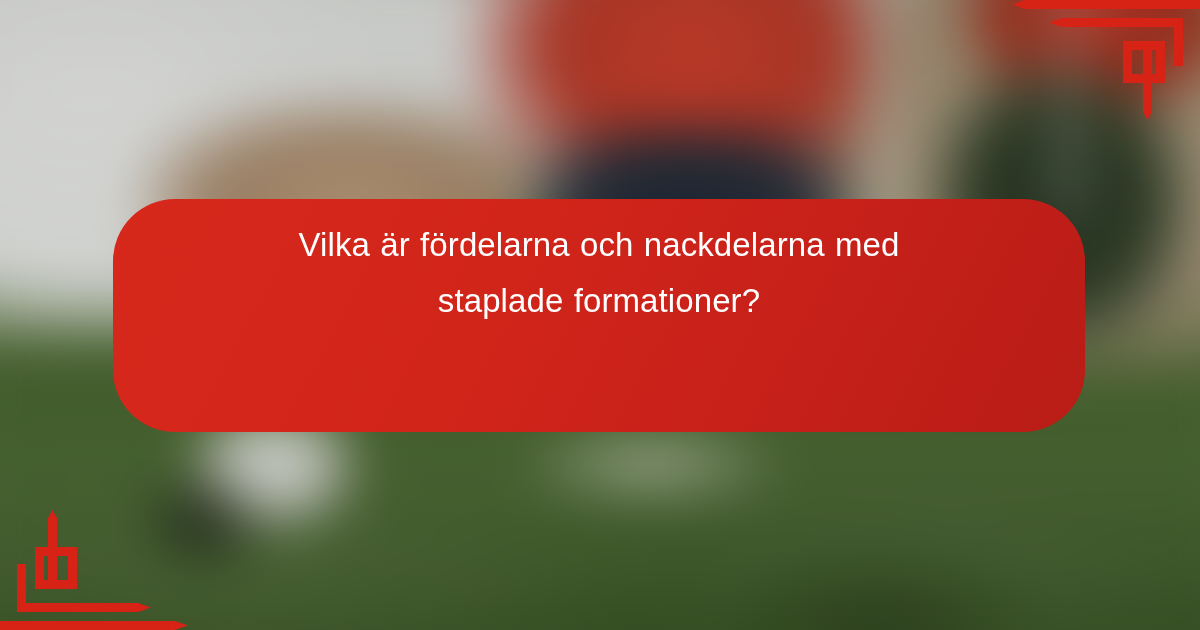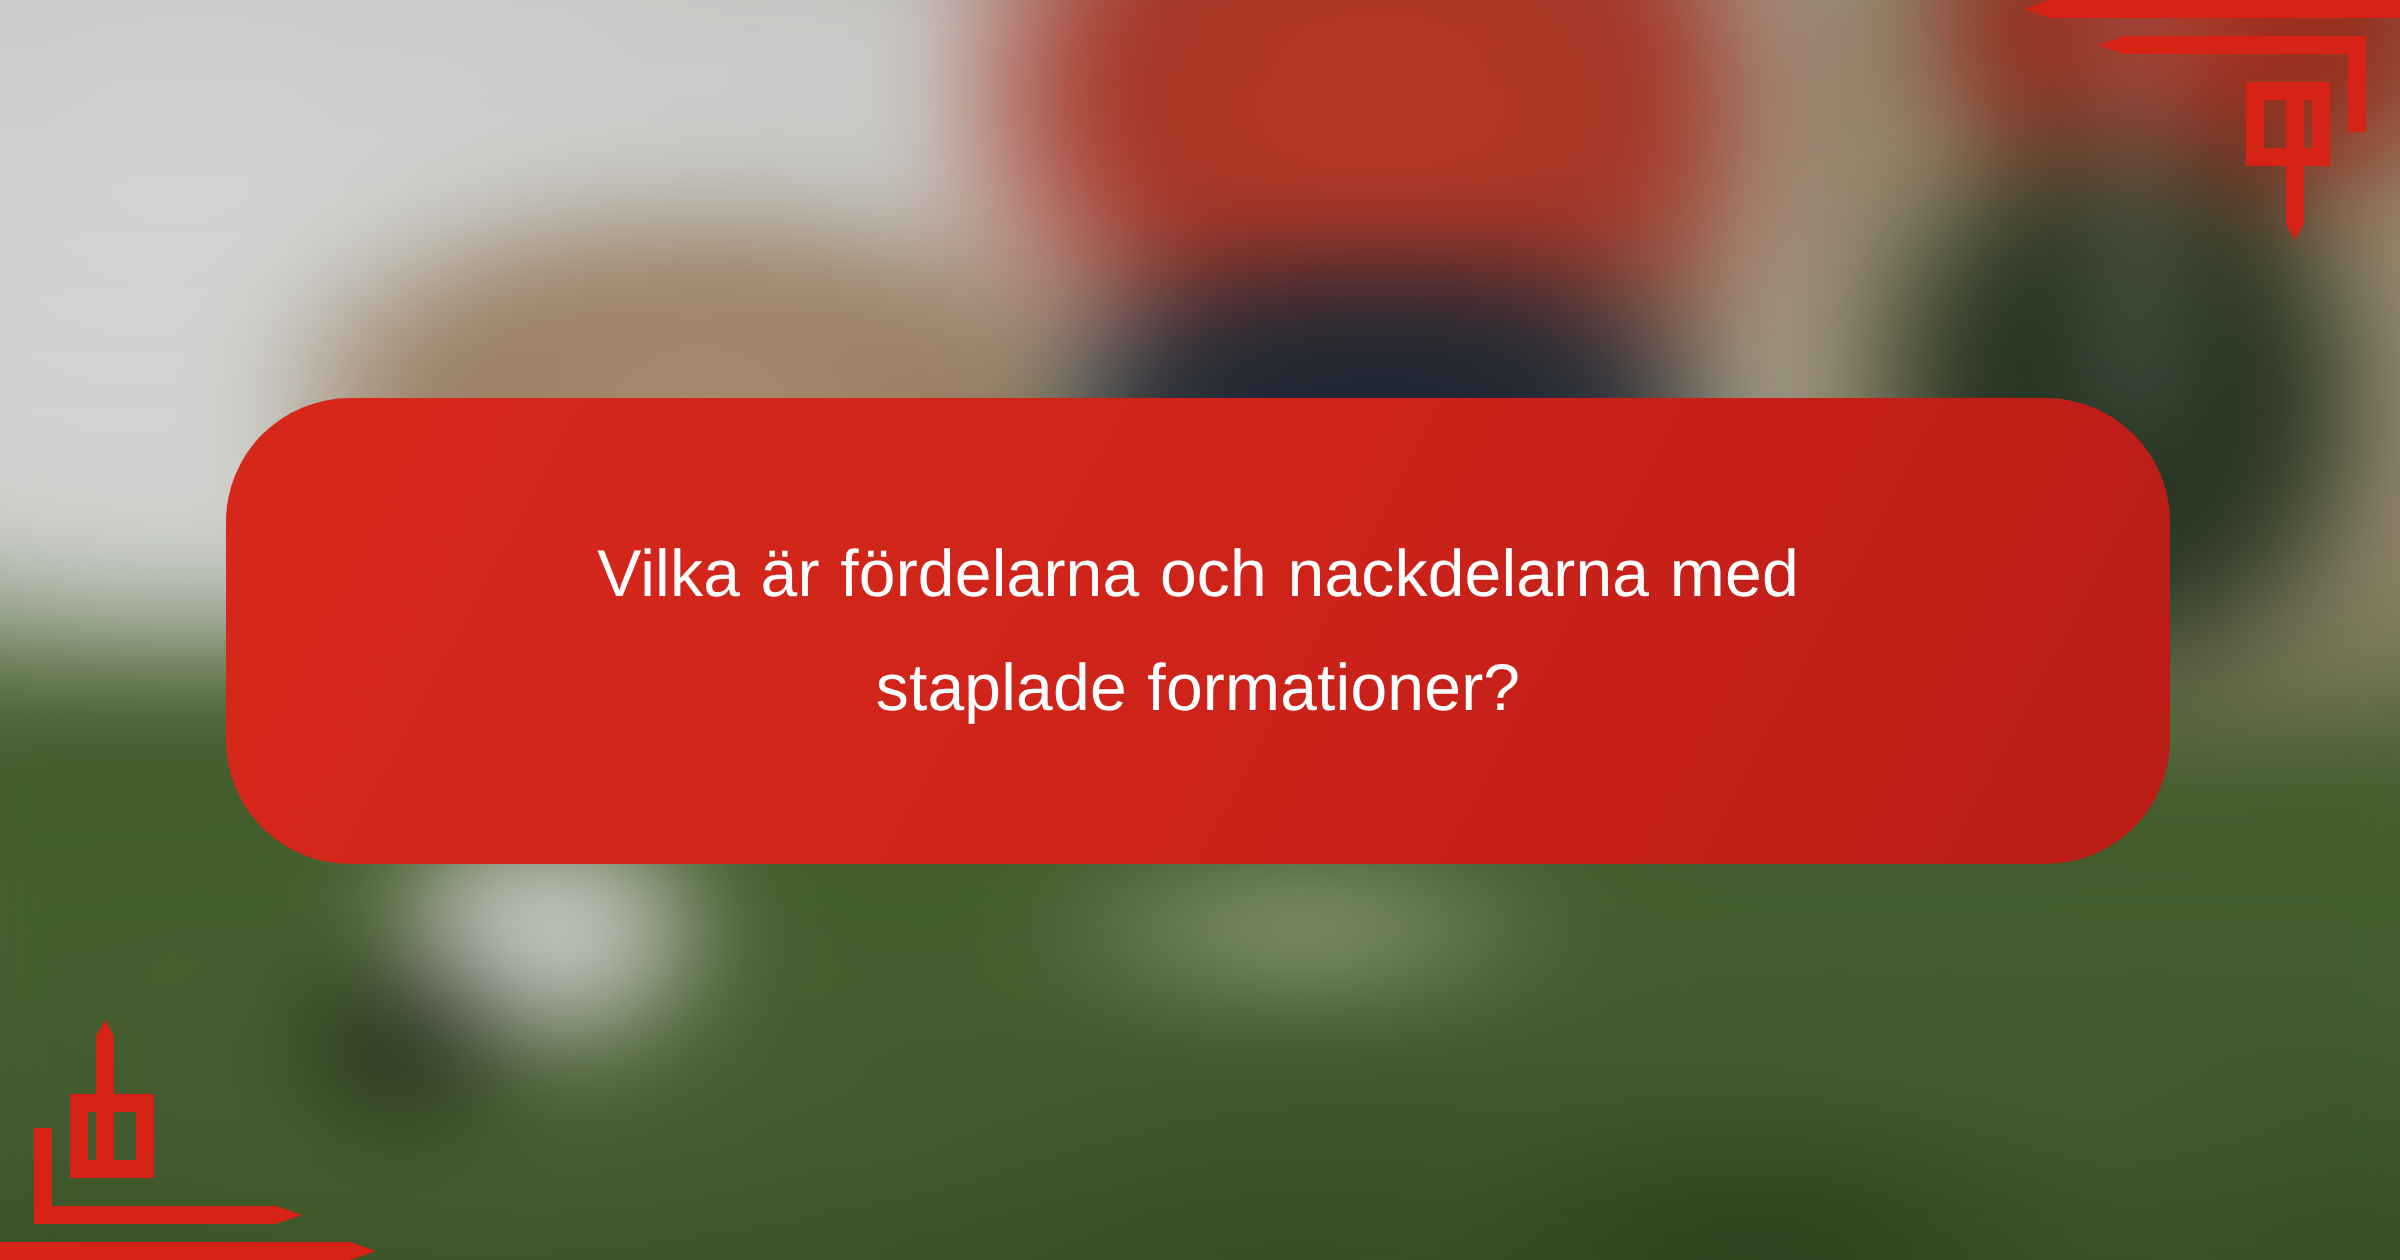--- a/index.html
+++ b/index.html
@@ -167,21 +167,21 @@
     position: absolute;
     left: 113px;
     top: 199px;
     width: 972px;
     height: 233px;
     background: #cd2218;
     background-image: linear-gradient(118deg, #d6281b 0%, #d2251a 38%, #c52019 72%, #b81d16 100%);
     border-radius: 62px;
     z-index: 2;
     display: flex;
-    align-items: center;
+    align-items: flex-start;
     justify-content: center;
     padding: 18px 64px;
   }
   .banner-title {
     margin: 0;
     color: #ffffff;
     font-family: "Liberation Sans", "DejaVu Sans", sans-serif;
     font-size: 33px;
     font-weight: 400;
     line-height: 1.70;

